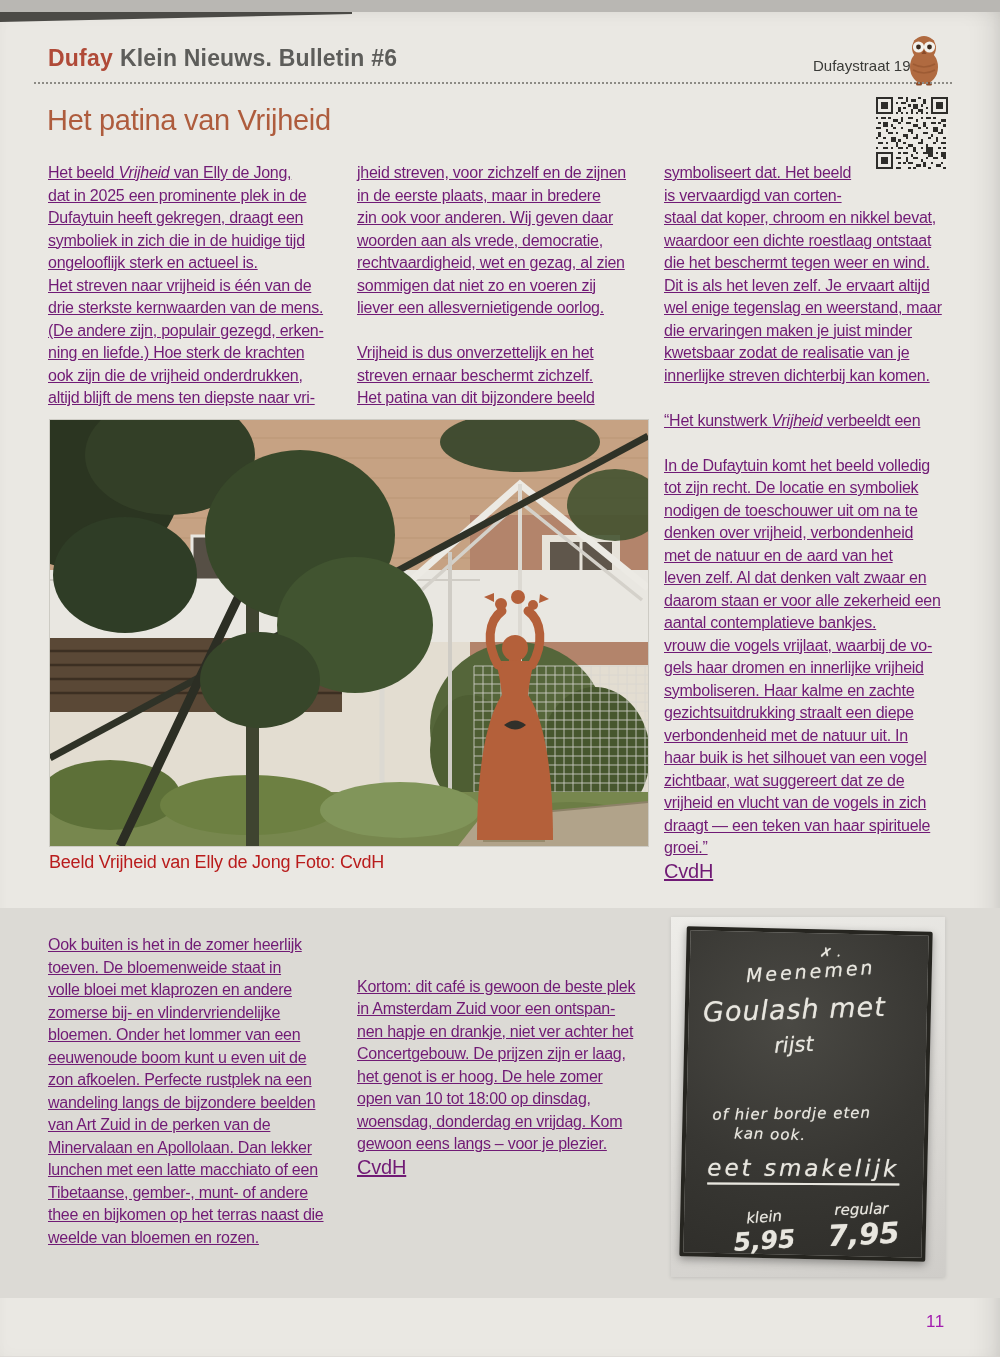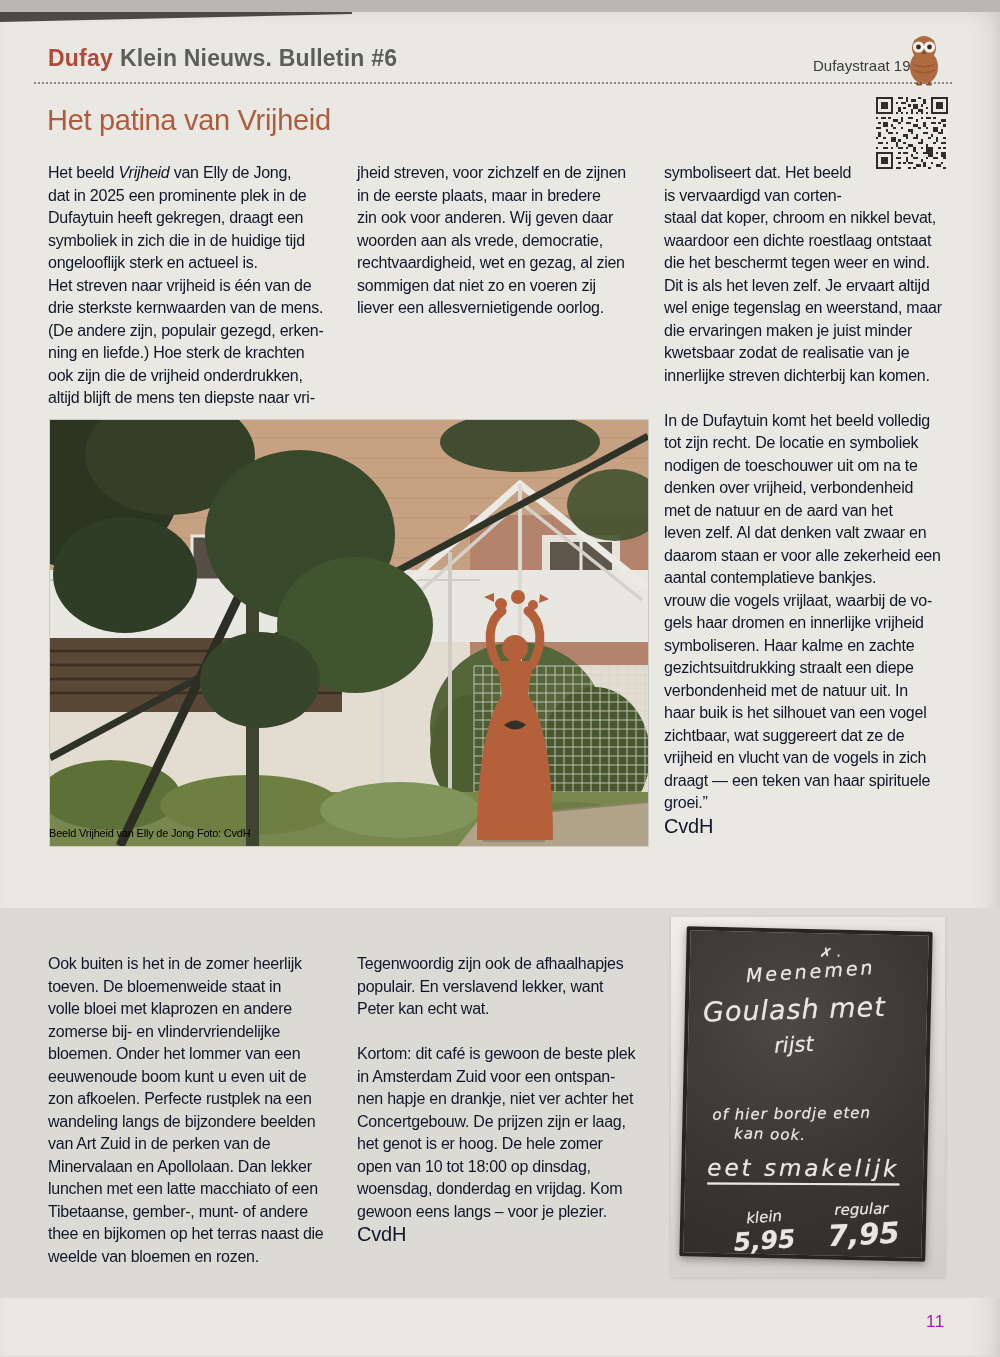--- a/index.html
+++ b/index.html
@@ -24,34 +24,34 @@
   .owl{position:absolute;left:903px;top:22px;width:42px;height:52px;}
   .dotted-rule{position:absolute;left:34px;top:70px;width:918px;height:0;border-bottom:2px dotted #8d8b85;}
   .qr{position:absolute;left:876px;top:84px;width:72px;height:74px;}
 
   
   .article-title{position:absolute;left:47px;top:92px;margin:0;font-size:29px;font-weight:normal;color:#ae5c3d;letter-spacing:-.3px;}
   .col{position:absolute;top:150px;width:296px;}
   .col1{left:48px;}
   .col2{left:357px;}
   .col3{left:664px;width:294px;}
-  .bodytext{font-size:16px;line-height:22.5px;letter-spacing:-.25px;color:#0f172a;}
+  .bodytext{font-size:16px;line-height:22.5px;letter-spacing:-.25px;color:#701a75;text-decoration:underline;}
   .pre{white-space:pre-line;}
   .gap{margin-top:22.5px;}
   .it{font-style:italic;}
   .byline{font-size:20px;line-height:22.5px;letter-spacing:-.2px;}
 
   
   .photo{position:absolute;left:50px;top:408px;width:598px;height:426px;box-shadow:0 0 0 1px rgba(120,115,105,.25);}
   .photo svg{display:block;width:100%;height:100%;}
-  .caption{position:absolute;left:49px;top:815px;font-size:11px;color:#000000;letter-spacing:-.2px;}
+  .caption{position:absolute;left:49px;top:840px;font-size:18px;color:#b91c1c;letter-spacing:-.2px;}
 
   
   .panel{position:absolute;left:0;top:896px;width:1000px;height:390px;background:#dcdad5;}
-  .bcol1{position:absolute;left:48px;top:941px;width:300px;}
+  .bcol1{position:absolute;left:48px;top:922px;width:300px;}
   .bcol2{position:absolute;left:357px;top:941px;width:300px;}
 
   
   .chalk-photo{position:absolute;left:671px;top:905px;width:274px;height:360px;
     background:linear-gradient(160deg,#eeede9 0%,#dddbd7 55%,#cfcdc9 100%);
     box-shadow:0 1px 4px rgba(0,0,0,.12);}
   .board{position:absolute;left:12px;top:12px;right:16px;bottom:18px;
     background:radial-gradient(circle at 42% 28%, #4a4944 0%, #383733 55%, #2e2d29 100%);
     border:4px solid #262520;border-radius:2px;transform:rotate(1.3deg);
     box-shadow:0 3px 8px rgba(0,0,0,.35);}
@@ -255,33 +255,37 @@
   </div>
 
   <div class="col col2 bodytext">
     <div class="pre">jheid streven, voor zichzelf en de zijnen
 in de eerste plaats, maar in bredere
 zin ook voor anderen. Wij geven daar
 woorden aan als vrede, democratie,
 rechtvaardigheid, wet en gezag, al zien
 sommigen dat niet zo en voeren zij
 liever een allesvernietigende oorlog.</div>
+    <div class="pre gap">Vrijheid is dus onverzettelijk en het
+streven ernaar beschermt zichzelf.
+Het patina van dit bijzondere beeld</div>
   </div>
 
   <div class="col col3 bodytext">
     <div class="pre">symboliseert dat. Het beeld
 is vervaardigd van corten-
 staal dat koper, chroom en nikkel bevat,
 waardoor een dichte roestlaag ontstaat
 die het beschermt tegen weer en wind.
 Dit is als het leven zelf. Je ervaart altijd
 wel enige tegenslag en weerstand, maar
 die ervaringen maken je juist minder
 kwetsbaar zodat de realisatie van je
 innerlijke streven dichterbij kan komen.</div>
+    <div class="gap"><span>“Het kunstwerk </span><span class="it">Vrijheid</span><span> verbeeldt een</span></div>
     <div class="pre gap">In de Dufaytuin komt het beeld volledig
 tot zijn recht. De locatie en symboliek
 nodigen de toeschouwer uit om na te
 denken over vrijheid, verbondenheid
 met de natuur en de aard van het
 leven zelf. Al dat denken valt zwaar en
 daarom staan er voor alle zekerheid een
 aantal contemplatieve bankjes.</div>
     <div class="pre">vrouw die vogels vrijlaat, waarbij de vo-
 gels haar dromen en innerlijke vrijheid
@@ -437,23 +441,20 @@
 wandeling langs de bijzondere beelden
 van Art Zuid in de perken van de
 Minervalaan en Apollolaan. Dan lekker
 lunchen met een latte macchiato of een
 Tibetaanse, gember-, munt- of andere
 thee en bijkomen op het terras naast die
 weelde van bloemen en rozen.</div>
   </div>
 
   <div class="bcol2 bodytext">
-    <div class="pre">Tegenwoordig zijn ook de afhaalhapjes
-populair. En verslavend lekker, want
-Peter kan echt wat.</div>
     <div class="pre gap">Kortom: dit café is gewoon de beste plek
 in Amsterdam Zuid voor een ontspan-
 nen hapje en drankje, niet ver achter het
 Concertgebouw. De prijzen zijn er laag,
 het genot is er hoog. De hele zomer
 open van 10 tot 18:00 op dinsdag,
 woensdag, donderdag en vrijdag. Kom
 gewoon eens langs – voor je plezier.</div>
     <div class="byline">CvdH</div>
   </div>

